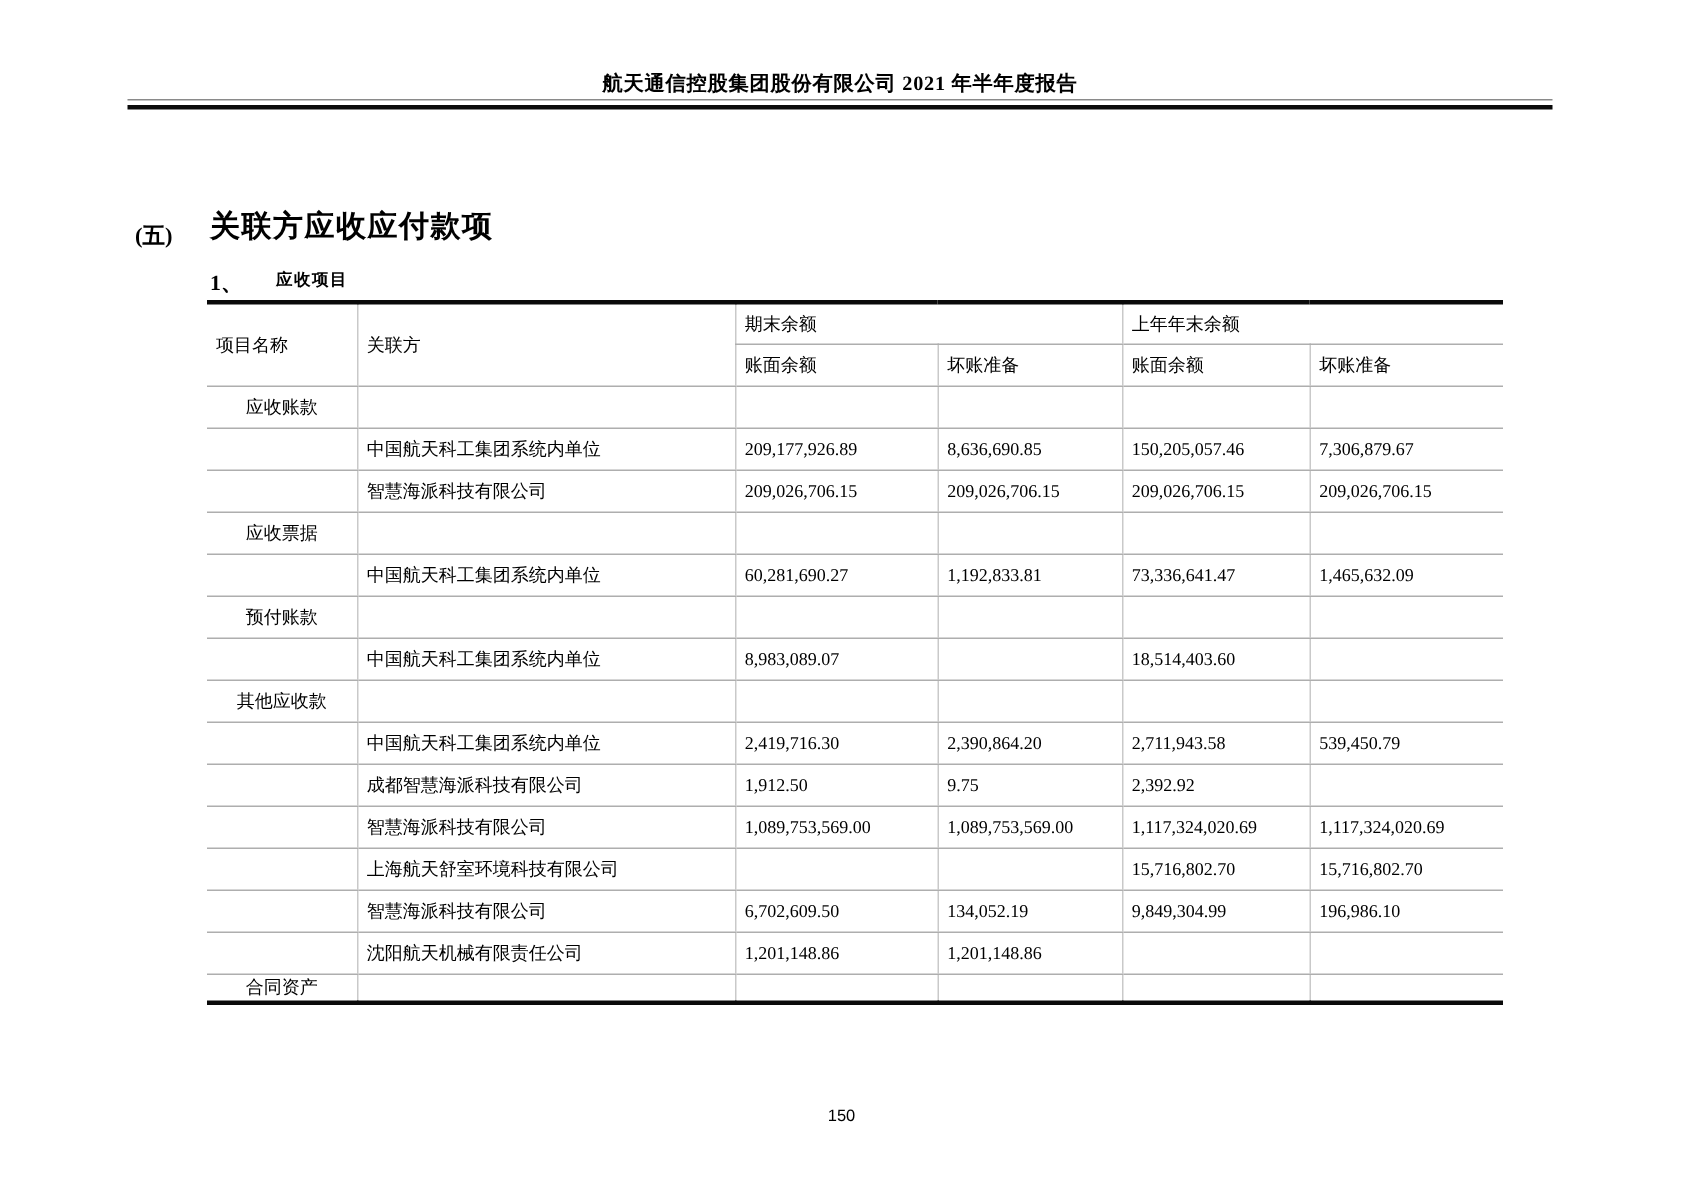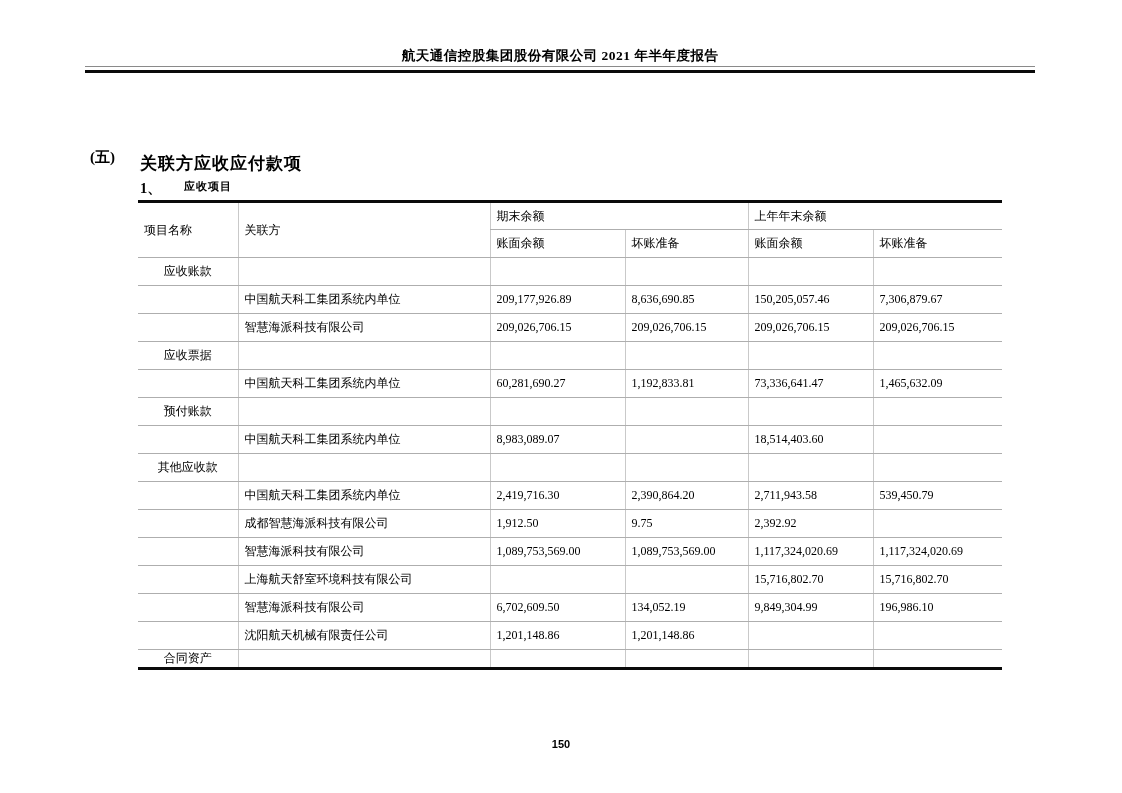--- a/index.html
+++ b/index.html
@@ -30,22 +30,22 @@
     border-top: 1px solid #8a8a8a;
     border-bottom: 3px solid #0a0a0a;
   }
 
   
   .section-number {
     position: absolute; top: 148px; left: 90px;
     font-size: 15px; font-weight: bold;
   }
   .section-title {
-    position: absolute; top: 152px; left: 140px;
-    font-size: 17px; font-weight: bold; letter-spacing: 1px;
+    position: absolute; top: 137px; left: 140px;
+    font-size: 20px; font-weight: bold; letter-spacing: 1px;
   }
   .subsection-number {
     position: absolute; top: 179px; left: 140px;
     font-size: 14.5px; font-weight: bold;
   }
   .subsection-title {
     position: absolute; top: 179px; left: 184px;
     font-size: 11px; font-weight: bold; letter-spacing: 1px;
   }
 
@@ -79,21 +79,20 @@
   .party-cell { text-align: left; padding-left: 9px; }
   .num-cell   { text-align: left; padding-right: 7px; }
 
   
   .page-number {
     position: absolute;
     top: 738px; left: 0; width: 1122px;
     text-align: center;
     font-size: 11px;
     font-family: "Liberation Sans", "DejaVu Sans", sans-serif;
-    font-weight: bold;
   }
 </style>
 </head>
 <body>
 
 <div class="page">
 
   <div class="doc-header-title">航天通信控股集团股份有限公司 2021 年半年度报告</div>
   <div class="header-rule"></div>
 

